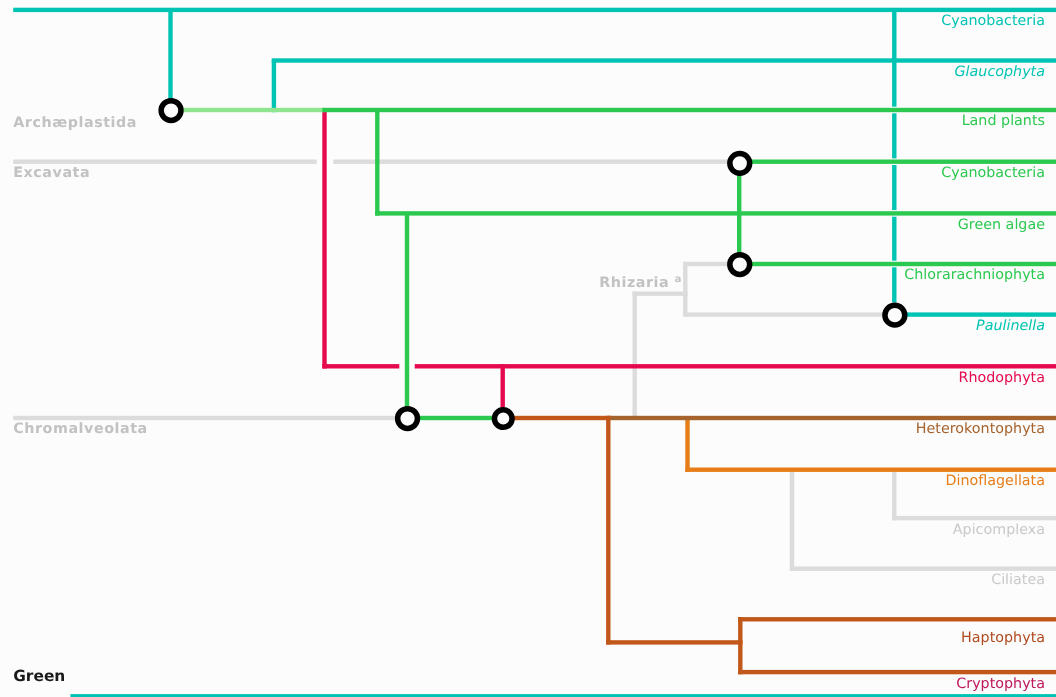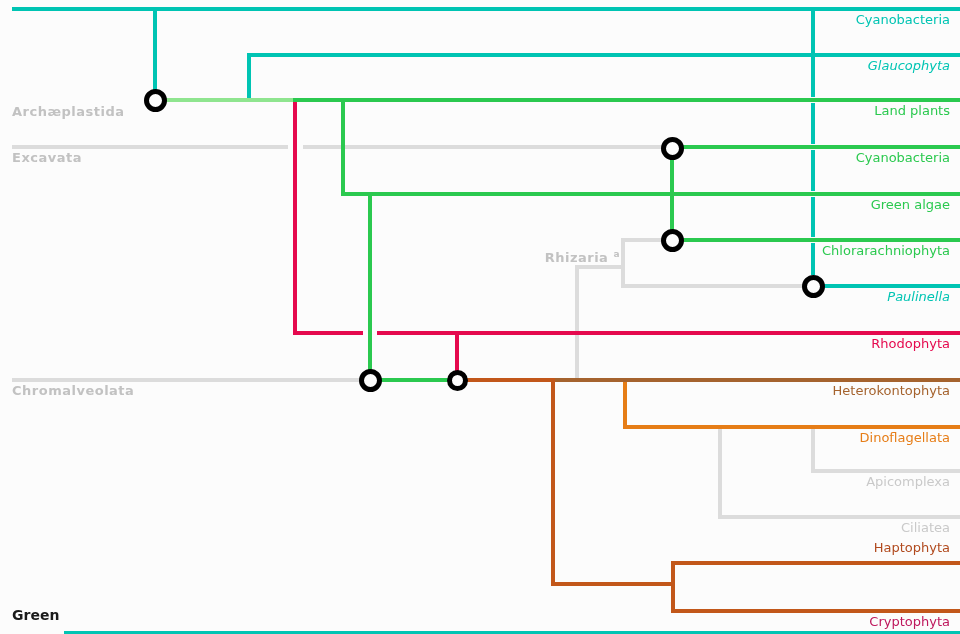--- a/index.html
+++ b/index.html
@@ -121,18 +121,18 @@
   <div class="lbl taxon t-green" style="top:104px;">Land plants</div>
   <div class="lbl taxon t-green" style="top:151px;">Cyanobacteria</div>
   <div class="lbl taxon t-green" style="top:198px;">Green algae</div>
   <div class="lbl taxon t-green" style="top:244px;">Chlorarachniophyta</div>
   <div class="lbl taxon t-teal italic" style="top:290px;">Paulinella</div>
   <div class="lbl taxon t-crimson" style="top:337px;">Rhodophyta</div>
   <div class="lbl taxon t-brown" style="top:384px;">Heterokontophyta</div>
   <div class="lbl taxon t-orange" style="top:431px;padding-left:48px;">Dinoflagellata</div>
   <div class="lbl taxon t-gray" style="top:475px;">Apicomplexa</div>
   <div class="lbl taxon t-gray" style="top:521px;">Ciliatea</div>
-  <div class="lbl taxon t-rust" style="top:541px;margin-left:11px;">Haptophyta</div>
+  <div class="lbl taxon t-rust" style="top:574px;margin-left:11px;">Haptophyta</div>
   <div class="lbl taxon t-rust2" style="top:615px;">Cryptophyta</div>
 
   <div class="edit">Green</div>
 
 </div>
 
 </body></html>

